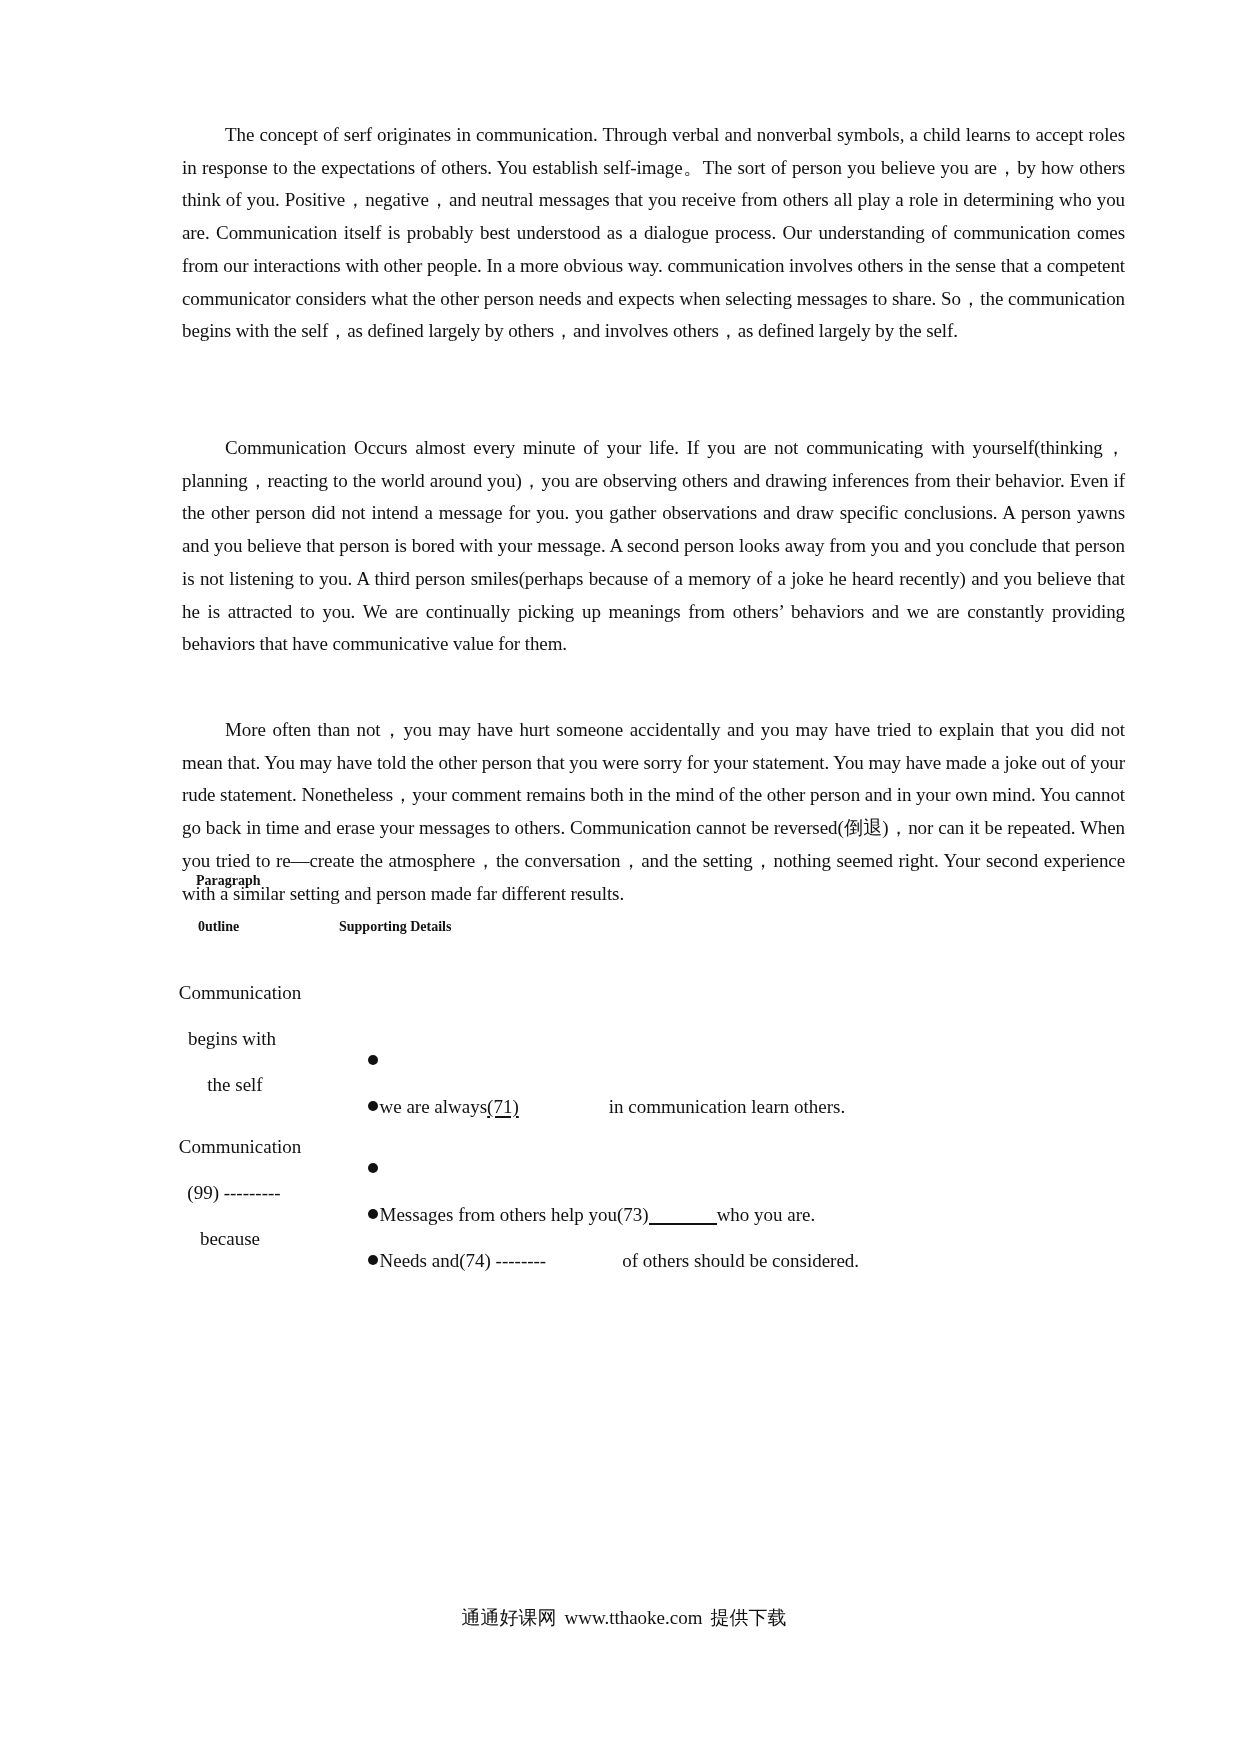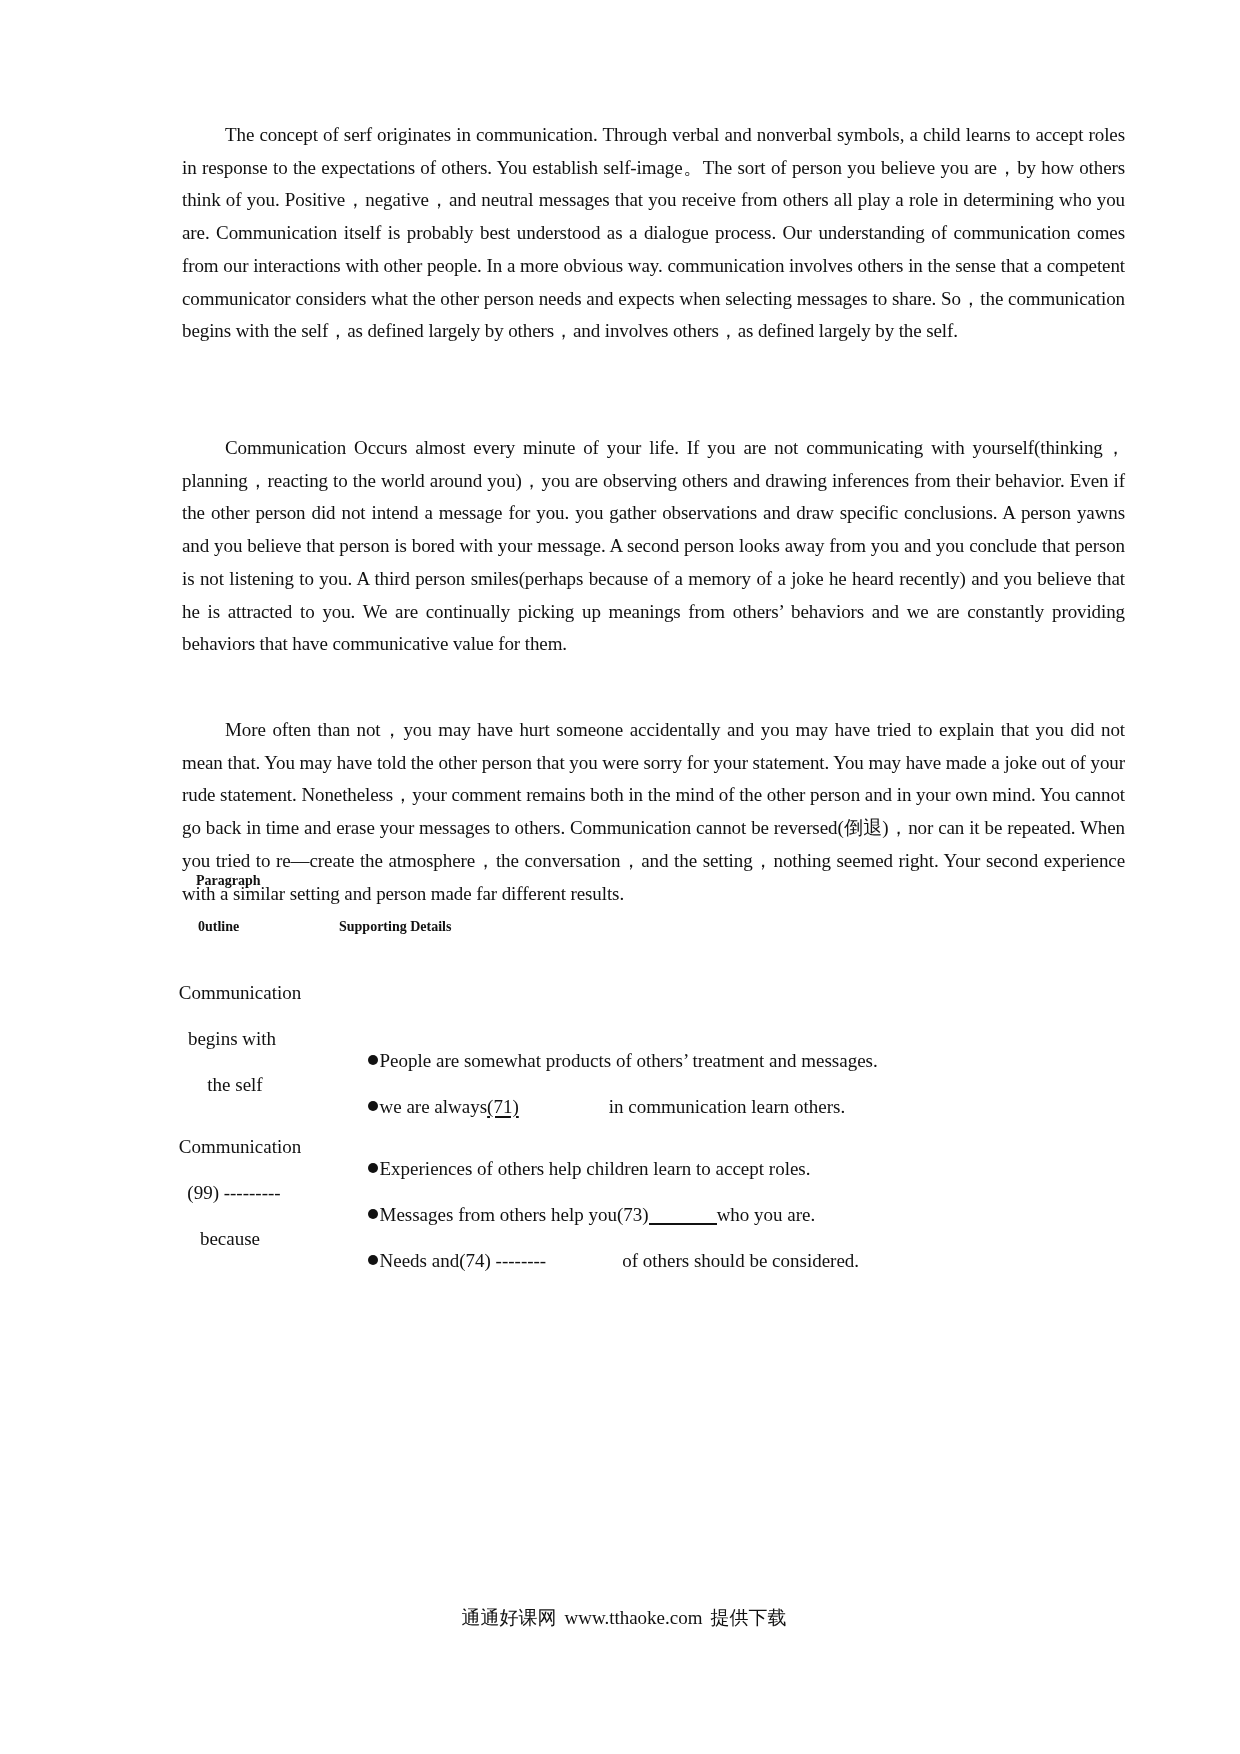--- a/index.html
+++ b/index.html
@@ -107,32 +107,32 @@
   <div class="outline">
     <div class="hdr" style="left:192px; top:873px;">Paragraph</div>
     <div class="hdr" style="left:194px; top:919px;">0utline</div>
     <div class="hdr" style="left:335px; top:919px;">Supporting Details</div>
 
     <div class="left-cell" style="top:982px; left:146px; width:180px;">Communication</div>
     <div class="left-cell" style="top:1028px; left:138px; width:180px;">begins with</div>
     <div class="left-cell" style="top:1074px; left:141px; width:180px;">the self</div>
 
     <div class="detail" style="left:335px; top:1028px;">
-      <span class="bullet"></span><span>People are somewhat products of others’ treatment and messages.</span>
+      <span class="bullet"></span>
     </div>
     <div class="detail" style="left:335px; top:1074px;">
       <span class="bullet"></span><span>we are always</span><span class="blank-ul"><span>(71)</span><span style="display:inline-block;width:80px;"></span></span><span style="display:inline-block;width:10px;"></span><span>in communication learn others.</span>
     </div>
 
     <div class="left-cell" style="top:1136px; left:146px; width:180px;">Communication</div>
     <div class="left-cell" style="top:1182px; left:140px; width:180px;">(99) ---------</div>
     <div class="left-cell" style="top:1228px; left:136px; width:180px;">because</div>
 
     <div class="detail" style="left:335px; top:1136px;">
-      <span class="bullet"></span><span>Experiences of others help children learn to accept roles.</span>
+      <span class="bullet"></span>
     </div>
     <div class="detail" style="left:335px; top:1182px;text-align:center;">
       <span class="bullet"></span><span>Messages from others help you</span><span>(73)</span><span class="blank-line" style="width:68px;"></span><span>who you are.</span>
     </div>
     <div class="detail" style="left:335px; top:1228px;">
       <span class="bullet"></span><span>Needs and</span><span>(74) --------</span><span style="display:inline-block;width:76px;"></span><span>of others should be considered.</span>
     </div>
   </div>
 
   <div class="footer">

